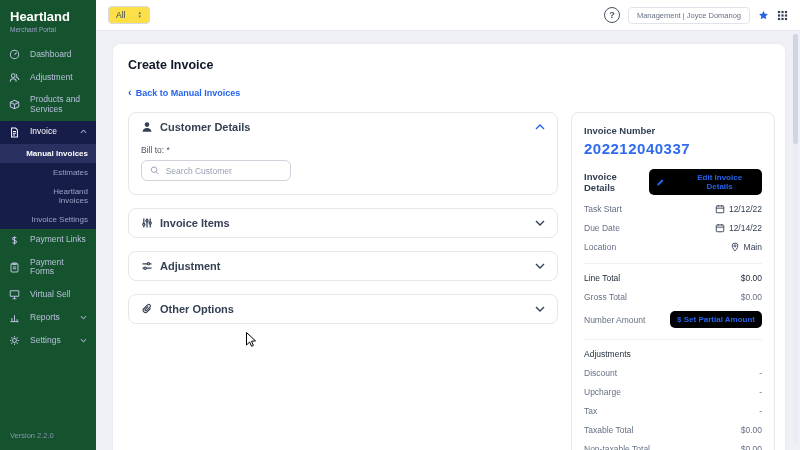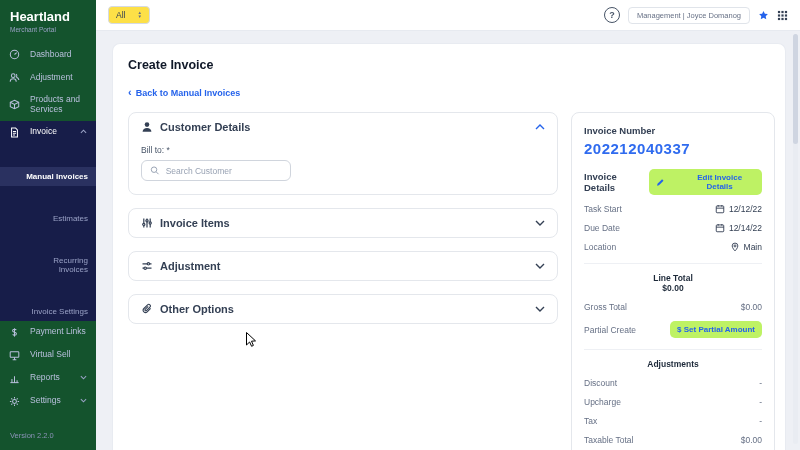--- a/index.html
+++ b/index.html
@@ -14,21 +14,21 @@
   .sidebar{width:96px;background:#14532d;color:#b9c0dd;flex-shrink:0;display:flex;flex-direction:column;}
   .logo{padding:9px 10px 10px;}
   .logo-title{color:#fff;font-weight:bold;font-size:13px;}
   .logo-sub{font-size:6.5px;color:#9aa2c6;margin-top:2px;}
   .nav{flex:1;font-size:8.5px;}
   .nav-item{display:flex;align-items:center;gap:10px;padding:6px 9px;line-height:1.15;cursor:pointer;}
   .nav-item svg{flex-shrink:0;}
   .nav-item .caret{margin-left:auto;color:#9aa2c6;}
   .nav-item.active{color:#fff;}
   .invoice-group{background:#171d49;text-align:right;}
-  .sub-item{padding:5px 8px 5px 24px;font-size:8px;color:#9aa2c6;cursor:pointer;margin-top:23px;}
+  .sub-item{padding:5px 8px 5px 24px;font-size:8px;color:#9aa2c6;cursor:pointer;}
   .sub-item.active{background:#2a3160;color:#fff;font-weight:bold;}
   .version{font-size:7.5px;color:#8b93b8;padding:10px;}
 
   
   .main{flex:1;display:flex;flex-direction:column;min-width:0;}
   .topbar{height:30px;background:#fff;border-bottom:1px solid #e7eaf0;display:flex;align-items:center;padding:0 12px;gap:8px;flex-shrink:0;}
   .select{display:flex;align-items:center;gap:12px;border:1px solid #d5dae3;border-radius:4px;padding:3px 7px;font-size:8.5px;color:#344054;background:#fde047;cursor:pointer;}
   .select .arrows{display:flex;flex-direction:column;font-size:4.5px;line-height:4px;color:#667085;}
   .topbar-right{margin-left:auto;display:flex;align-items:center;gap:8px;}
   .help{width:14px;height:14px;border-radius:50%;border:1.3px solid #475467;color:#475467;font-size:9px;font-weight:bold;display:flex;align-items:center;justify-content:center;cursor:pointer;}
@@ -48,31 +48,31 @@
   
   .acc{border:1px solid #e4e7ec;border-radius:8px;background:#fff;}
   .acc-head{display:flex;align-items:center;gap:7px;padding:8px 12px;font-size:11px;font-weight:bold;color:#344054;cursor:pointer;}
   .acc-head .chev{margin-left:auto;color:#344054;display:flex;}
   .acc.expanded .acc-head .chev{color:#2563eb;}
   .acc-body{padding:0 12px 13px;}
   .bill-label{font-size:8.5px;color:#475467;margin:4px 0 5px;}
   .searchbox{display:flex;align-items:center;gap:6px;border:1px solid #d0d5dd;border-radius:6px;padding:4px 8px;width:132px;color:#98a2b3;background:#fff;}
   .searchbox input{border:none;outline:none;font-size:8.5px;width:100%;font-family:"Liberation Sans",sans-serif;color:#344054;padding:0;}
   .searchbox input::placeholder{color:#98a2b3;}
-  .pill{display:inline-flex;align-items:center;gap:20px;background:#bef264;color:#2563eb;font-weight:bold;font-size:9px;border:none;border-radius:6px;padding:5px 10px;cursor:pointer;font-family:"Liberation Sans",sans-serif;}
+  .pill{display:inline-flex;align-items:center;gap:20px;background:#000000;color:#2563eb;font-weight:bold;font-size:9px;border:none;border-radius:6px;padding:5px 10px;cursor:pointer;font-family:"Liberation Sans",sans-serif;}
   .pill.small{font-size:8px;padding:4px 7px;border-radius:5px;}
   .add-btn{margin-top:10px;}
 
   
   .summary{border:1px solid #e4e7ec;border-radius:8px;background:#fff;padding:12px 12px 14px;}
   .sum-label{font-size:9.5px;font-weight:bold;color:#344054;}
   .inv-num{font-size:15px;font-weight:bold;color:#2f6bef;letter-spacing:.5px;margin:4px 0 12px;}
   .srow{display:flex;justify-content:space-between;align-items:center;margin-top:9px;font-size:8.5px;color:#667085;}
   .srow .val{display:inline-flex;align-items:center;gap:4px;color:#344054;}
-  .srow.bold, .srow.bold .val{color:#1d2939;font-weight:bold;flex-direction:column;}
+  .srow.bold, .srow.bold .val{color:#1d2939;font-weight:normal;}
   .srow .dash{color:#667085;}
   .sdiv{border:none;border-top:1px solid #eef0f4;margin:11px 0 2px;}
 
   
   .scroll-track{position:fixed;right:2px;top:34px;height:410px;width:5px;background:#e9ecf2;border-radius:3px;}
   .scroll-thumb{height:110px;background:#cfd5e1;border-radius:3px;}
   .cursor{position:fixed;left:245px;top:331px;pointer-events:none;}
 </style>
 </head>
 <body>
@@ -118,32 +118,40 @@
               <path d="M2.8 1.2h4.4l2 2v7.6H2.8Z"></path>
               <path d="M4.3 5h3.4M4.3 6.8h3.4M4.3 8.6h2.2"></path>
             </svg>
           <span>Invoice</span>
           <span class="caret"><svg viewBox="0 0 8 5" width="7" height="5" fill="none" stroke="currentColor" stroke-width="1.2">
                 <path d="M1 4l3-3 3 3"></path>
               </svg></span>
         </div>
         <div class="sub-item active">Manual Invoices</div>
         <div class="sub-item">Estimates</div>
-        <div class="sub-item">Recurring Invoices</div>
+        <div class="sub-item">Heartland Invoices</div>
         <div class="sub-item">Invoice Settings</div>
       </div>
 
       <div class="nav-item">
         <svg viewBox="0 0 12 12" width="11" height="11" fill="none" stroke="currentColor" stroke-width="1.1">
             <path d="M6 1.5v9"></path>
             <path d="M8 3.4c-.5-.6-1.2-.9-2-.9-1.2 0-2.1.6-2.1 1.6 0 2.2 4.2 1 4.2 3.2 0 1-.9 1.6-2.1 1.6-.8 0-1.5-.3-2-.9"></path>
           </svg>
         <span>Payment Links</span>
       </div>
 
+      <div class="nav-item">
+        <svg viewBox="0 0 12 12" width="11" height="11" fill="none" stroke="currentColor" stroke-width="1.1">
+            <rect x="2.2" y="1.8" width="7.6" height="9" rx="1"></rect>
+            <path d="M4.2 1.2h3.6v1.6H4.2Z"></path>
+            <path d="M4.2 5.4h3.6M4.2 7.4h3.6"></path>
+          </svg>
+        <span>Payment Forms</span>
+      </div>
 
       <div class="nav-item">
         <svg viewBox="0 0 12 12" width="11" height="11" fill="none" stroke="currentColor" stroke-width="1.1">
             <rect x="1.3" y="1.8" width="9.4" height="6.2" rx="0.8"></rect>
             <path d="M6 8v2M4 10.6h4"></path>
           </svg>
         <span>Virtual Sell</span>
       </div>
 
       <div class="nav-item">
@@ -348,21 +356,21 @@
 
               <div class="srow bold">
                 <span>Line Total</span>
                 <span class="val">$0.00</span>
               </div>
               <div class="srow">
                 <span>Gross Total</span>
                 <span>$0.00</span>
               </div>
               <div class="srow">
-                <span>Partial Create</span>
+                <span>Number Amount</span>
                 <button class="pill small">$ Set Partial Amount</button>
               </div>
 
               <hr class="sdiv">
 
               <div class="srow bold">
                 <span>Adjustments</span>
               </div>
               <div class="srow">
                 <span>Discount</span>

